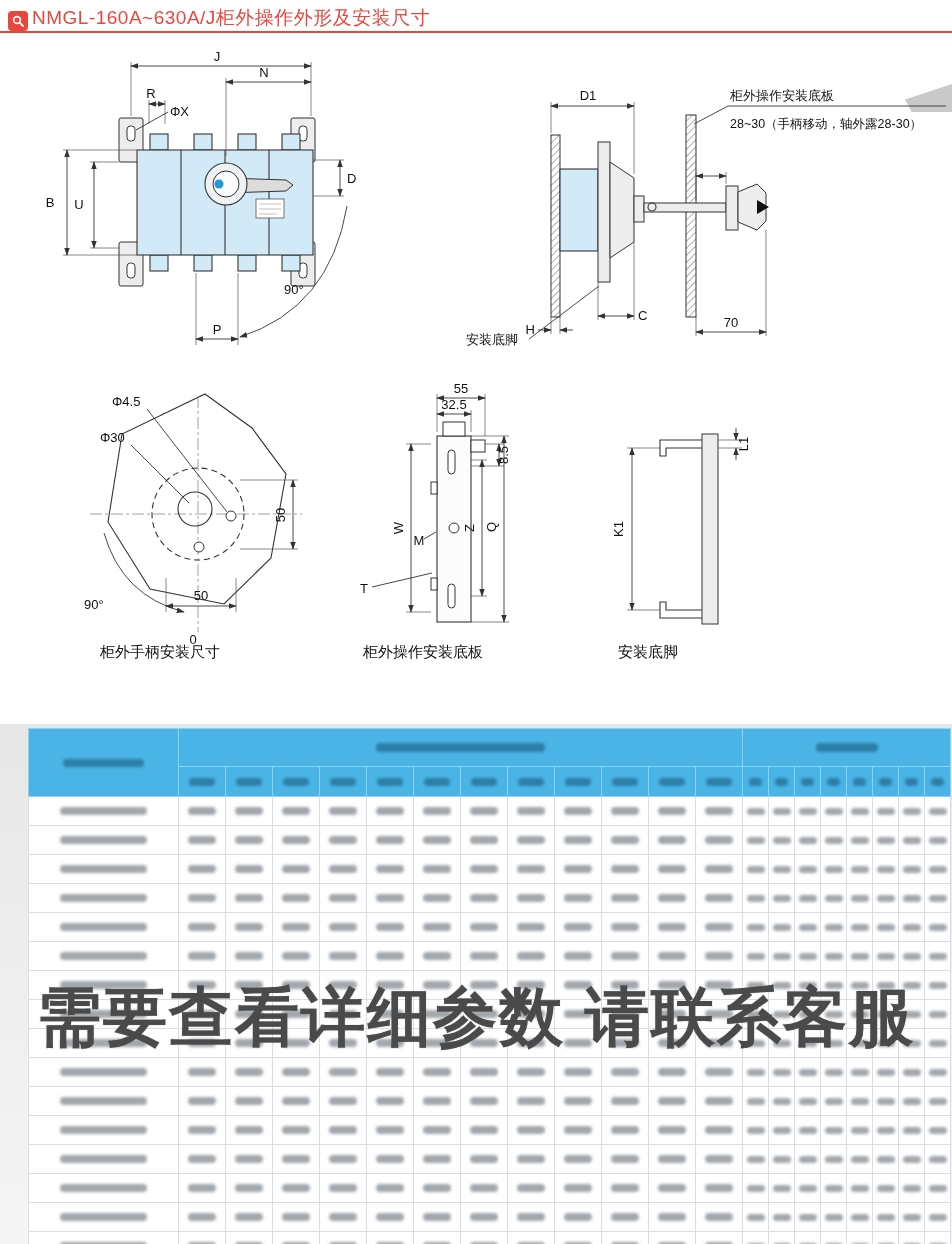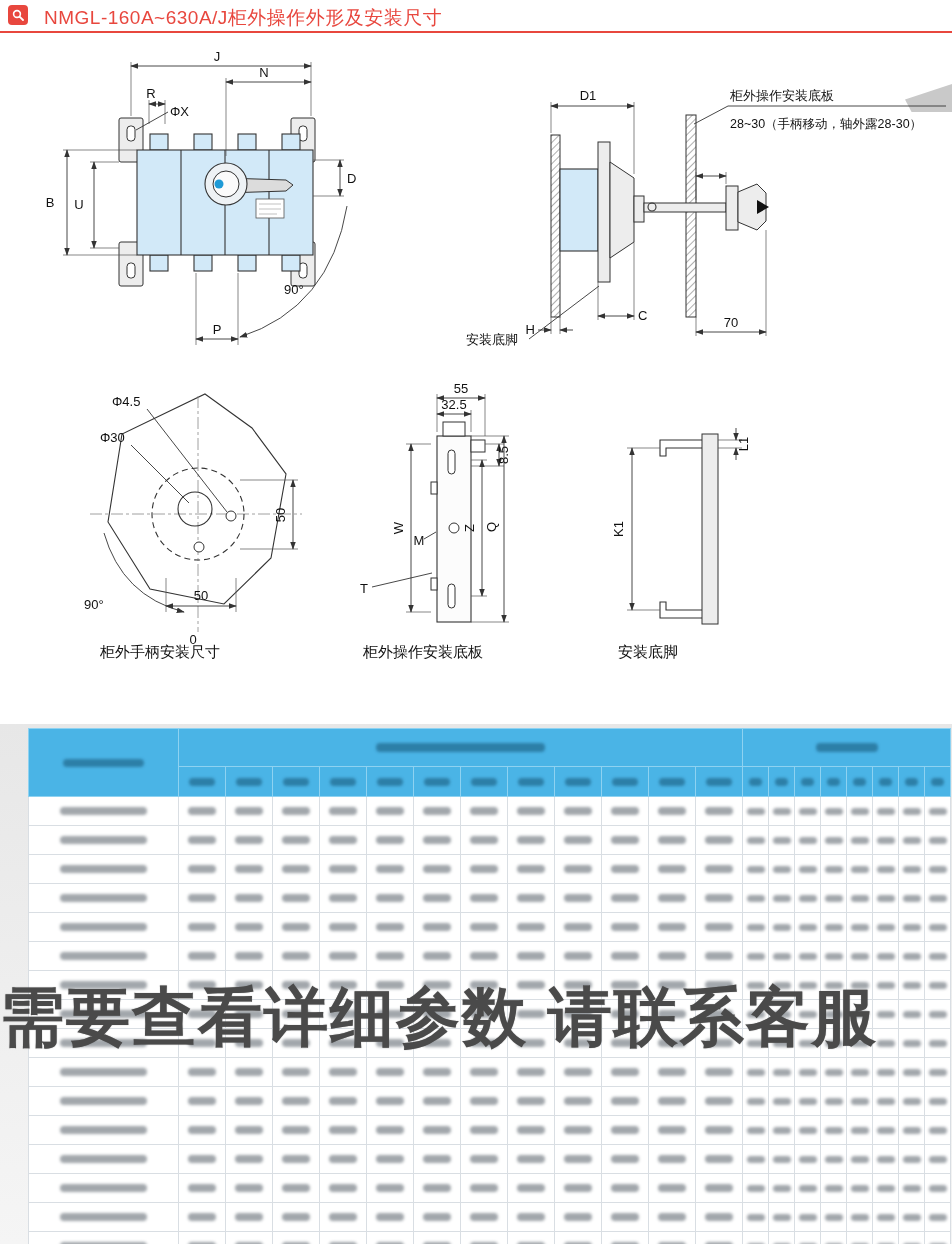--- a/index.html
+++ b/index.html
@@ -2,21 +2,21 @@
 <html style="--accent: #e8473e; --head-bg: #4ab4e6;"><head>
 <meta charset="utf-8">
 <style>
   * { margin:0; padding:0; box-sizing:border-box; }
   html,body { background:#ffffff; }
   body { font-family:"Liberation Sans", sans-serif; }
 
   .page { position:relative; width:952px; height:1244px; background:#fff; overflow:hidden; }
 
   
-  .hdr { position:absolute; top:5px; left:8px; display:flex; align-items:flex-start; gap:16px; }
+  .hdr { position:absolute; top:5px; left:8px; display:flex; align-items:flex-end; gap:4px; }
   .lens-badge { width:20px; height:20px; border-radius:4px; background:var(--accent,#e8473e);
                 display:flex; align-items:center; justify-content:center; flex:0 0 auto; }
   .page-title { color:var(--accent,#e8473e); font-size:19px; letter-spacing:.5px; white-space:nowrap; }
   .rule { position:absolute; top:31px; left:0; width:100%; height:2px; background:var(--accent,#e8473e); }
   .corner-shade { position:absolute; top:84px; right:0; width:47px; height:28px; background:#c9c9c9;
                   clip-path:polygon(0 55%,100% 0,100% 100%,14% 100%); }
 
   
   .drawing-svg { position:absolute; top:36px; left:0; }
   svg text { font-family:"Liberation Sans",sans-serif; font-size:13px; fill:#111; }
@@ -40,21 +40,21 @@
   .spec th { background:var(--head-bg,#4ab4e6); border:1px solid #8ed2f1; height:38px; }
   .spec tr.subhead th { height:30px; }
   .spec td { border:1px solid #d9dee3; height:29px; background:#fff; }
   .smudge { height:8px; width:62%; margin:0 auto; border-radius:4px;
             background:rgba(70,80,90,.5); filter:blur(1.5px); }
   .smudge-model { width:58%; }
   .smudge-narrow { width:72%; height:7px; }
   .smudge-head { background:rgba(8,61,92,.45); width:55%; }
   .smudge-group { width:30%; height:9px; }
 
-  .watermark { position:absolute; top:250px; left:0; width:100%; 
+  .watermark { position:absolute; top:250px; left:0; width:100%; text-align:center;
                font-size:64px; font-weight:bold; color:#4a4a4a; letter-spacing:2px;
                white-space:nowrap; text-shadow:0 0 1px rgba(60,60,60,.6); }
 </style>
 </head>
 <body>
 
 <div class="page">
 
   <div class="hdr">
     <span class="lens-badge">

